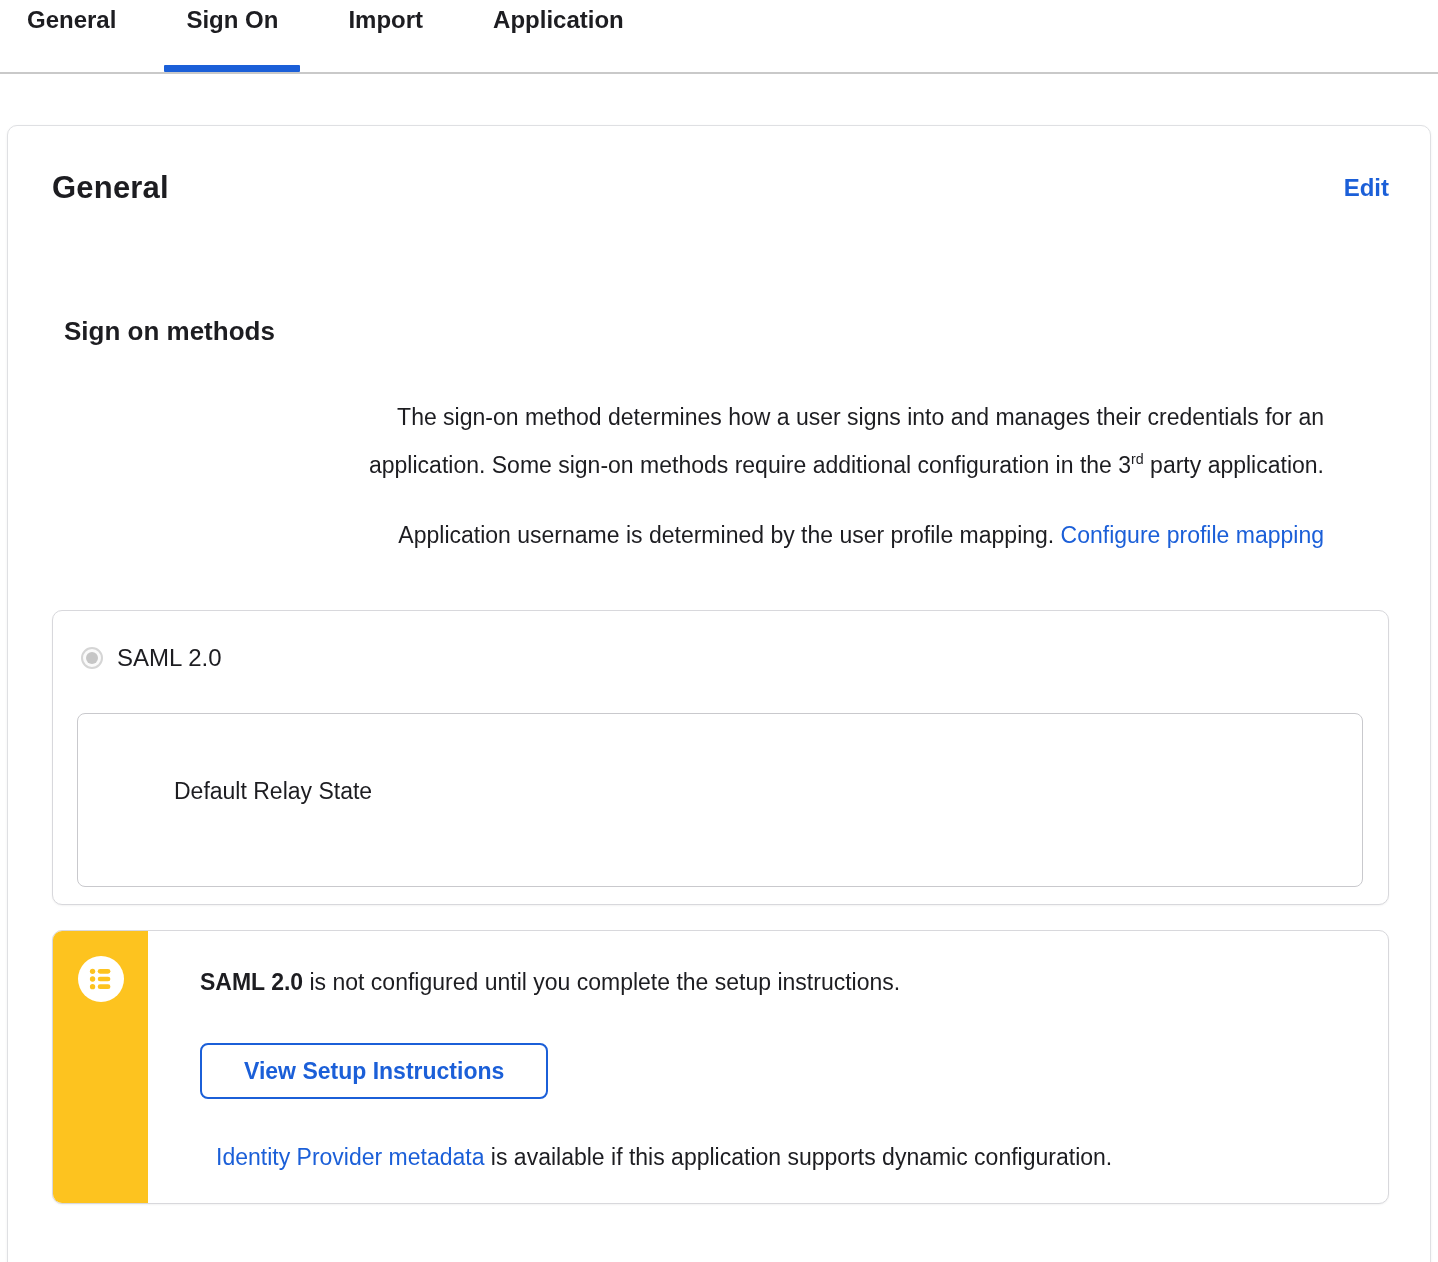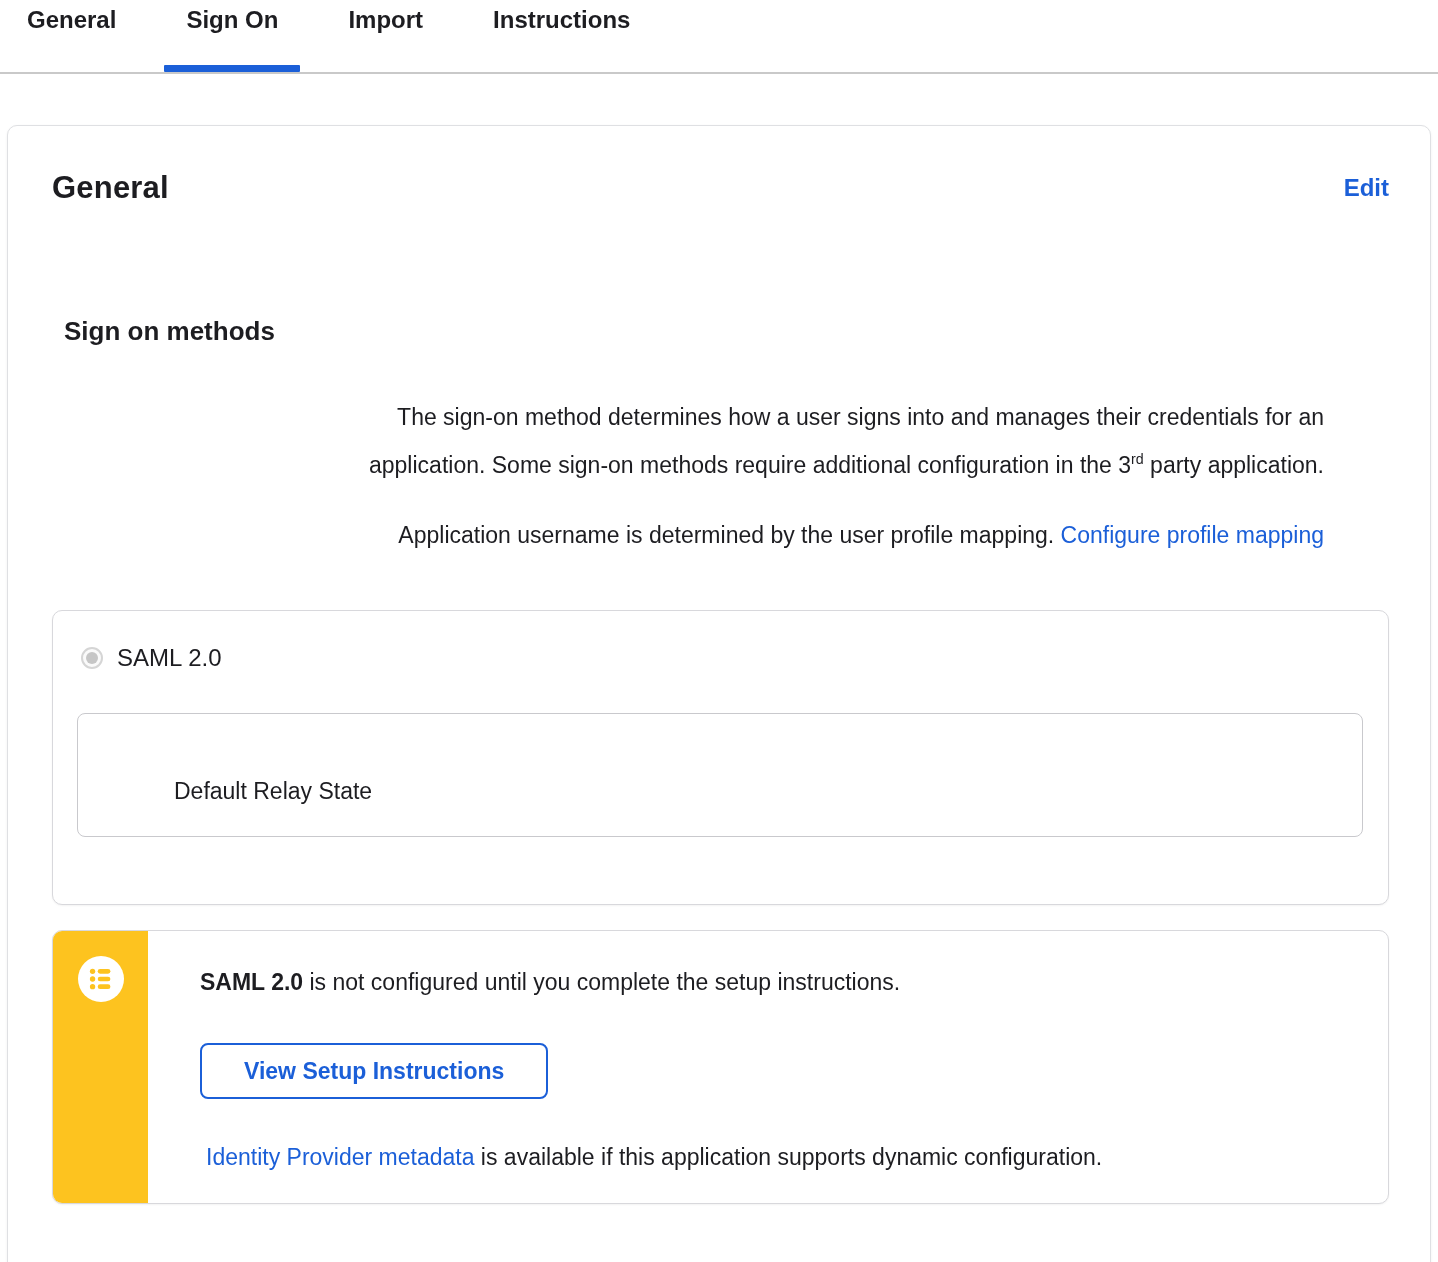--- a/index.html
+++ b/index.html
@@ -58,21 +58,21 @@
   }
   .radio-row{display:flex;align-items:center;gap:14px;padding:33px 0 0 28px;}
   .radio{
     width:22px;height:22px;border-radius:50%;
     border:2px solid #d5d5d5;background:#fafafa;
     display:inline-flex;align-items:center;justify-content:center;flex-shrink:0;
   }
   .radio-dot{width:12px;height:12px;border-radius:50%;background:#c6c6c6;}
   .radio-label{font-size:24px;}
   .relay-box{
-    margin:41px 25px 0 24px;height:124px;
+    margin:41px 25px 0 24px;height:174px;
     border:1px solid #c9c9cd;border-radius:8px;
     padding:64px 0 0 96px;background:#fff;
   }
   .relay-label{font-size:23px;}
 
   
   .callout{
     margin-top:25px;display:flex;
     border:1px solid #d8d8dc;border-radius:10px;
     box-shadow:0 1px 2px rgba(0,0,0,0.05);
@@ -84,30 +84,30 @@
     padding-top:25px;
   }
   .callout-body{flex:1;padding:37px 40px 32px 52px;}
   .callout-text{font-size:23px;margin:0;line-height:28px;}
   .setup-btn{
     display:block;margin-top:47px;height:56px;padding:0 42px;
     background:#fff;border:2px solid var(--accent);border-radius:8px;
     color:var(--accent);font-size:23px;font-weight:bold;
     font-family:inherit;cursor:pointer;
   }
-  .callout-meta{font-size:23px;margin:44px 0 0 6px;line-height:28px;}
+  .callout-meta{font-size:23px;margin:44px 0 0 16px;line-height:28px;}
 </style>
 </head>
 <body>
 
 <div class="tabbar">
   <div class="tab">General</div>
   <div class="tab active">Sign On</div>
   <div class="tab">Import</div>
-  <div class="tab">Instructions</div>
+  <div class="tab">Application</div>
 </div>
 
 <div class="card">
 
   <div class="card-header">
     <h1>General</h1>
     <a class="edit-link">Edit</a>
   </div>
 
   <h2 class="section-heading">Sign on methods</h2>

